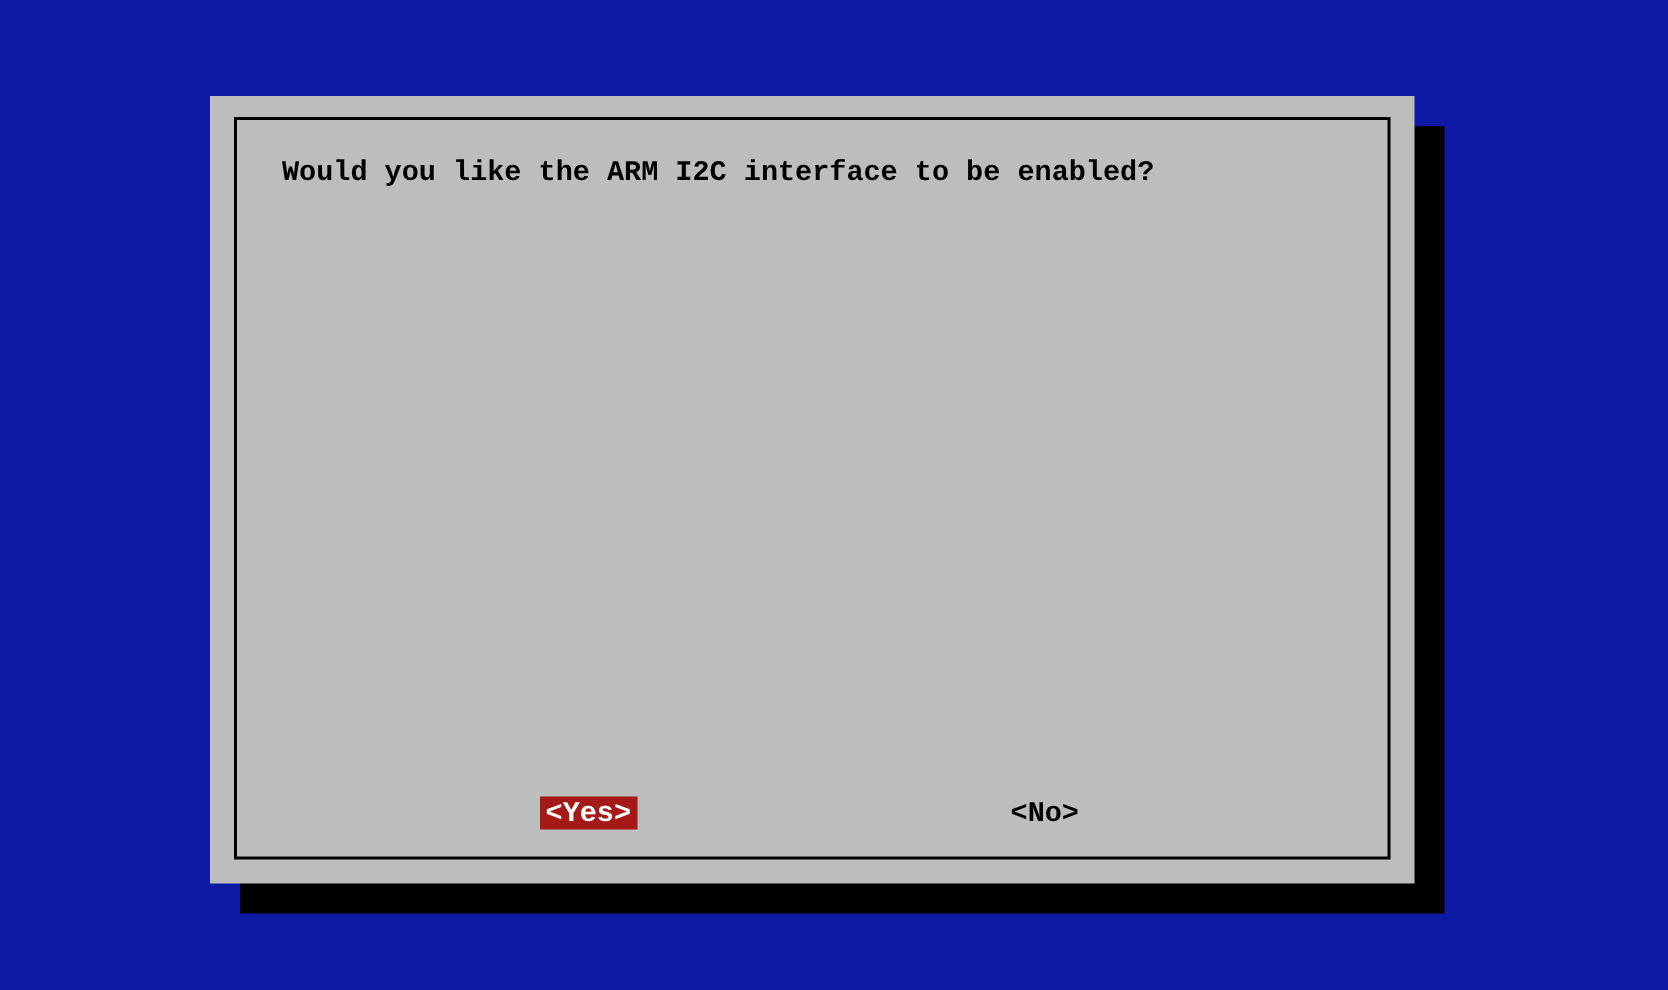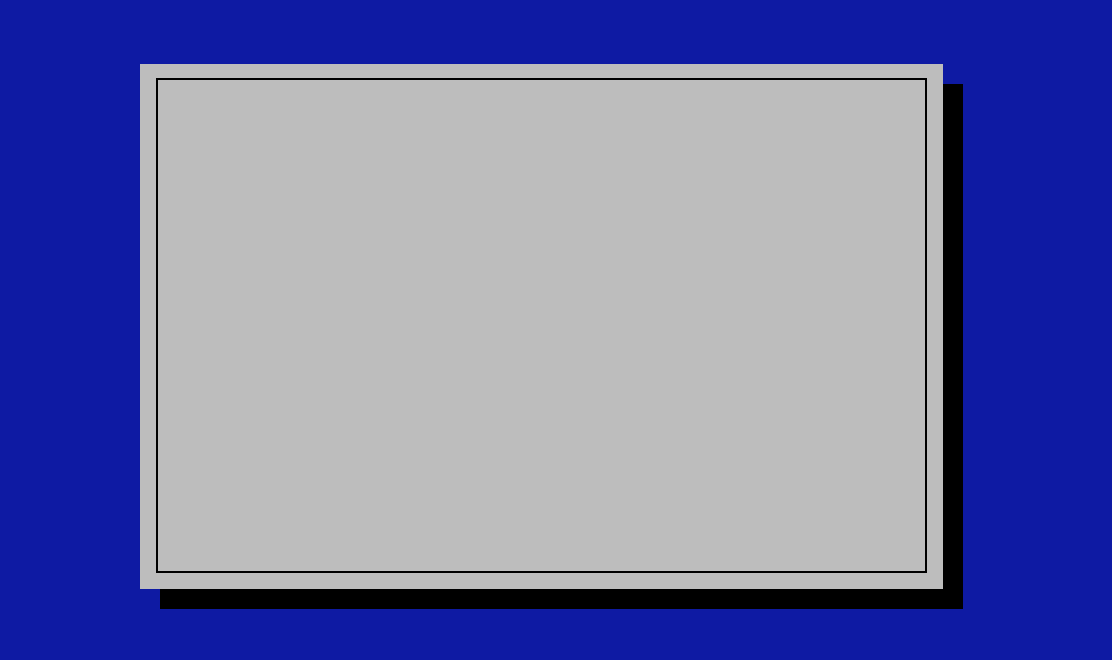--- a/index.html
+++ b/index.html
@@ -76,15 +76,20 @@
       color: #ffffff;
     }
   </style>
 </head>
 <body>
 
 <div class="dialog-shadow"></div>
 
 <div class="dialog-box">
   <div class="dialog-inner">
+    <div class="dialog-message">Would you like the ARM I2C interface to be enabled?</div>
 
+    <div class="button-row">
+      <span class="dialog-button selected">&lt;Yes&gt;</span>
+      <span class="dialog-button">&lt;No&gt;</span>
+    </div>
   </div>
 </div>
 
 </body></html>

